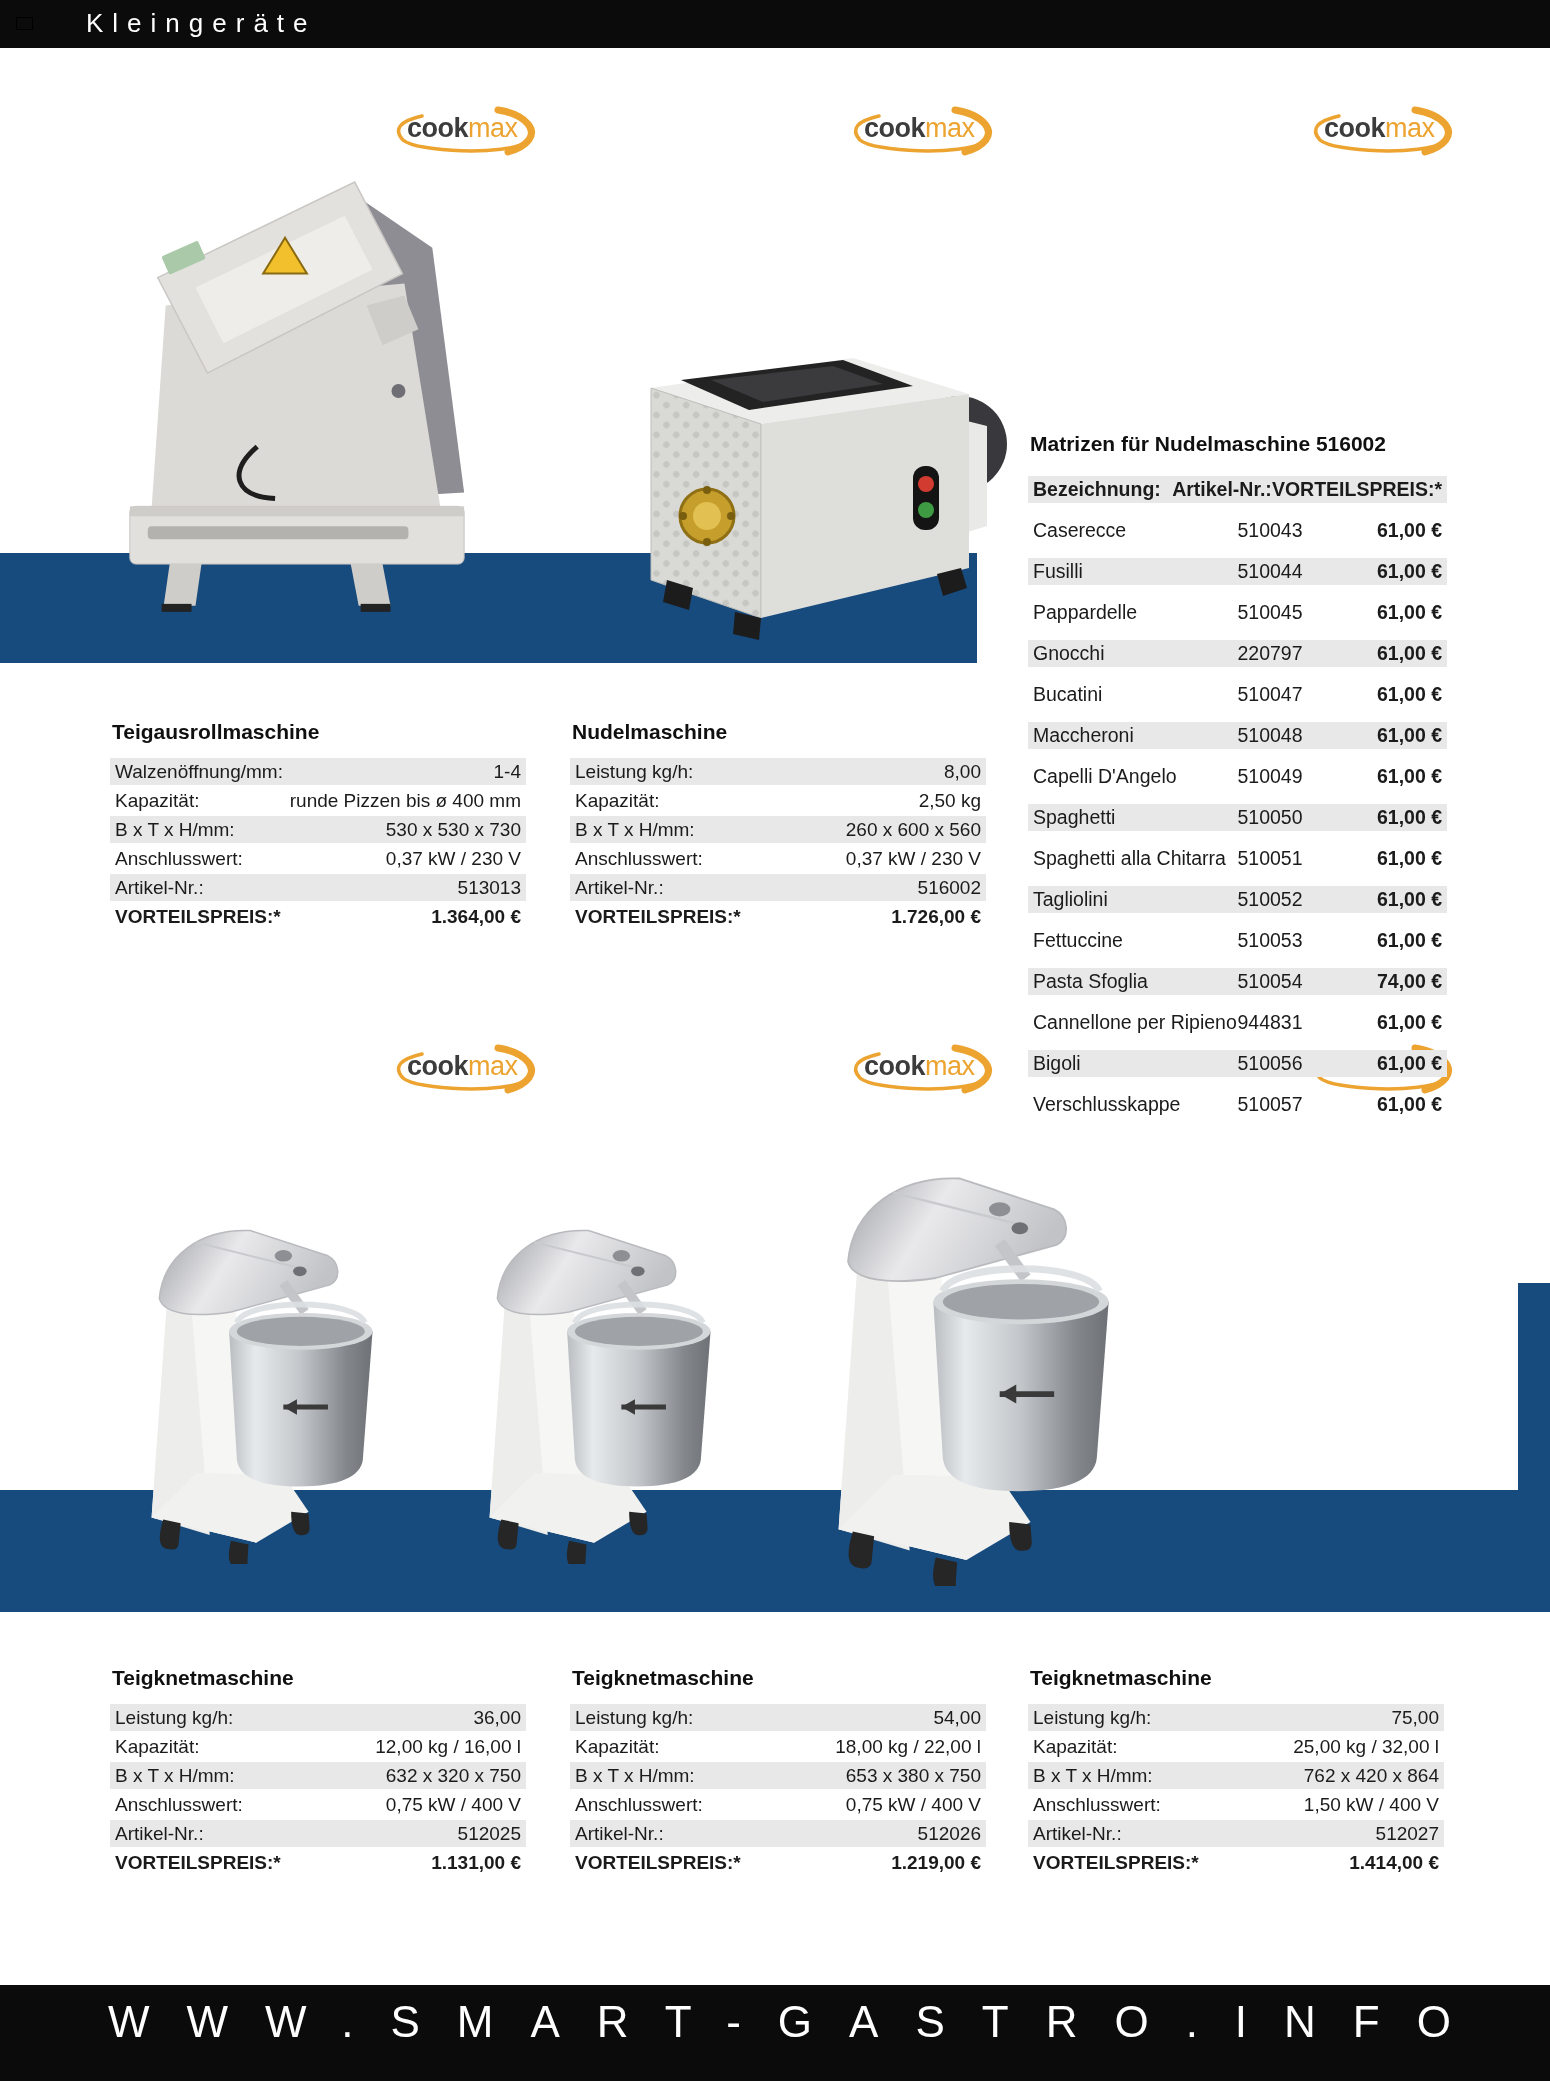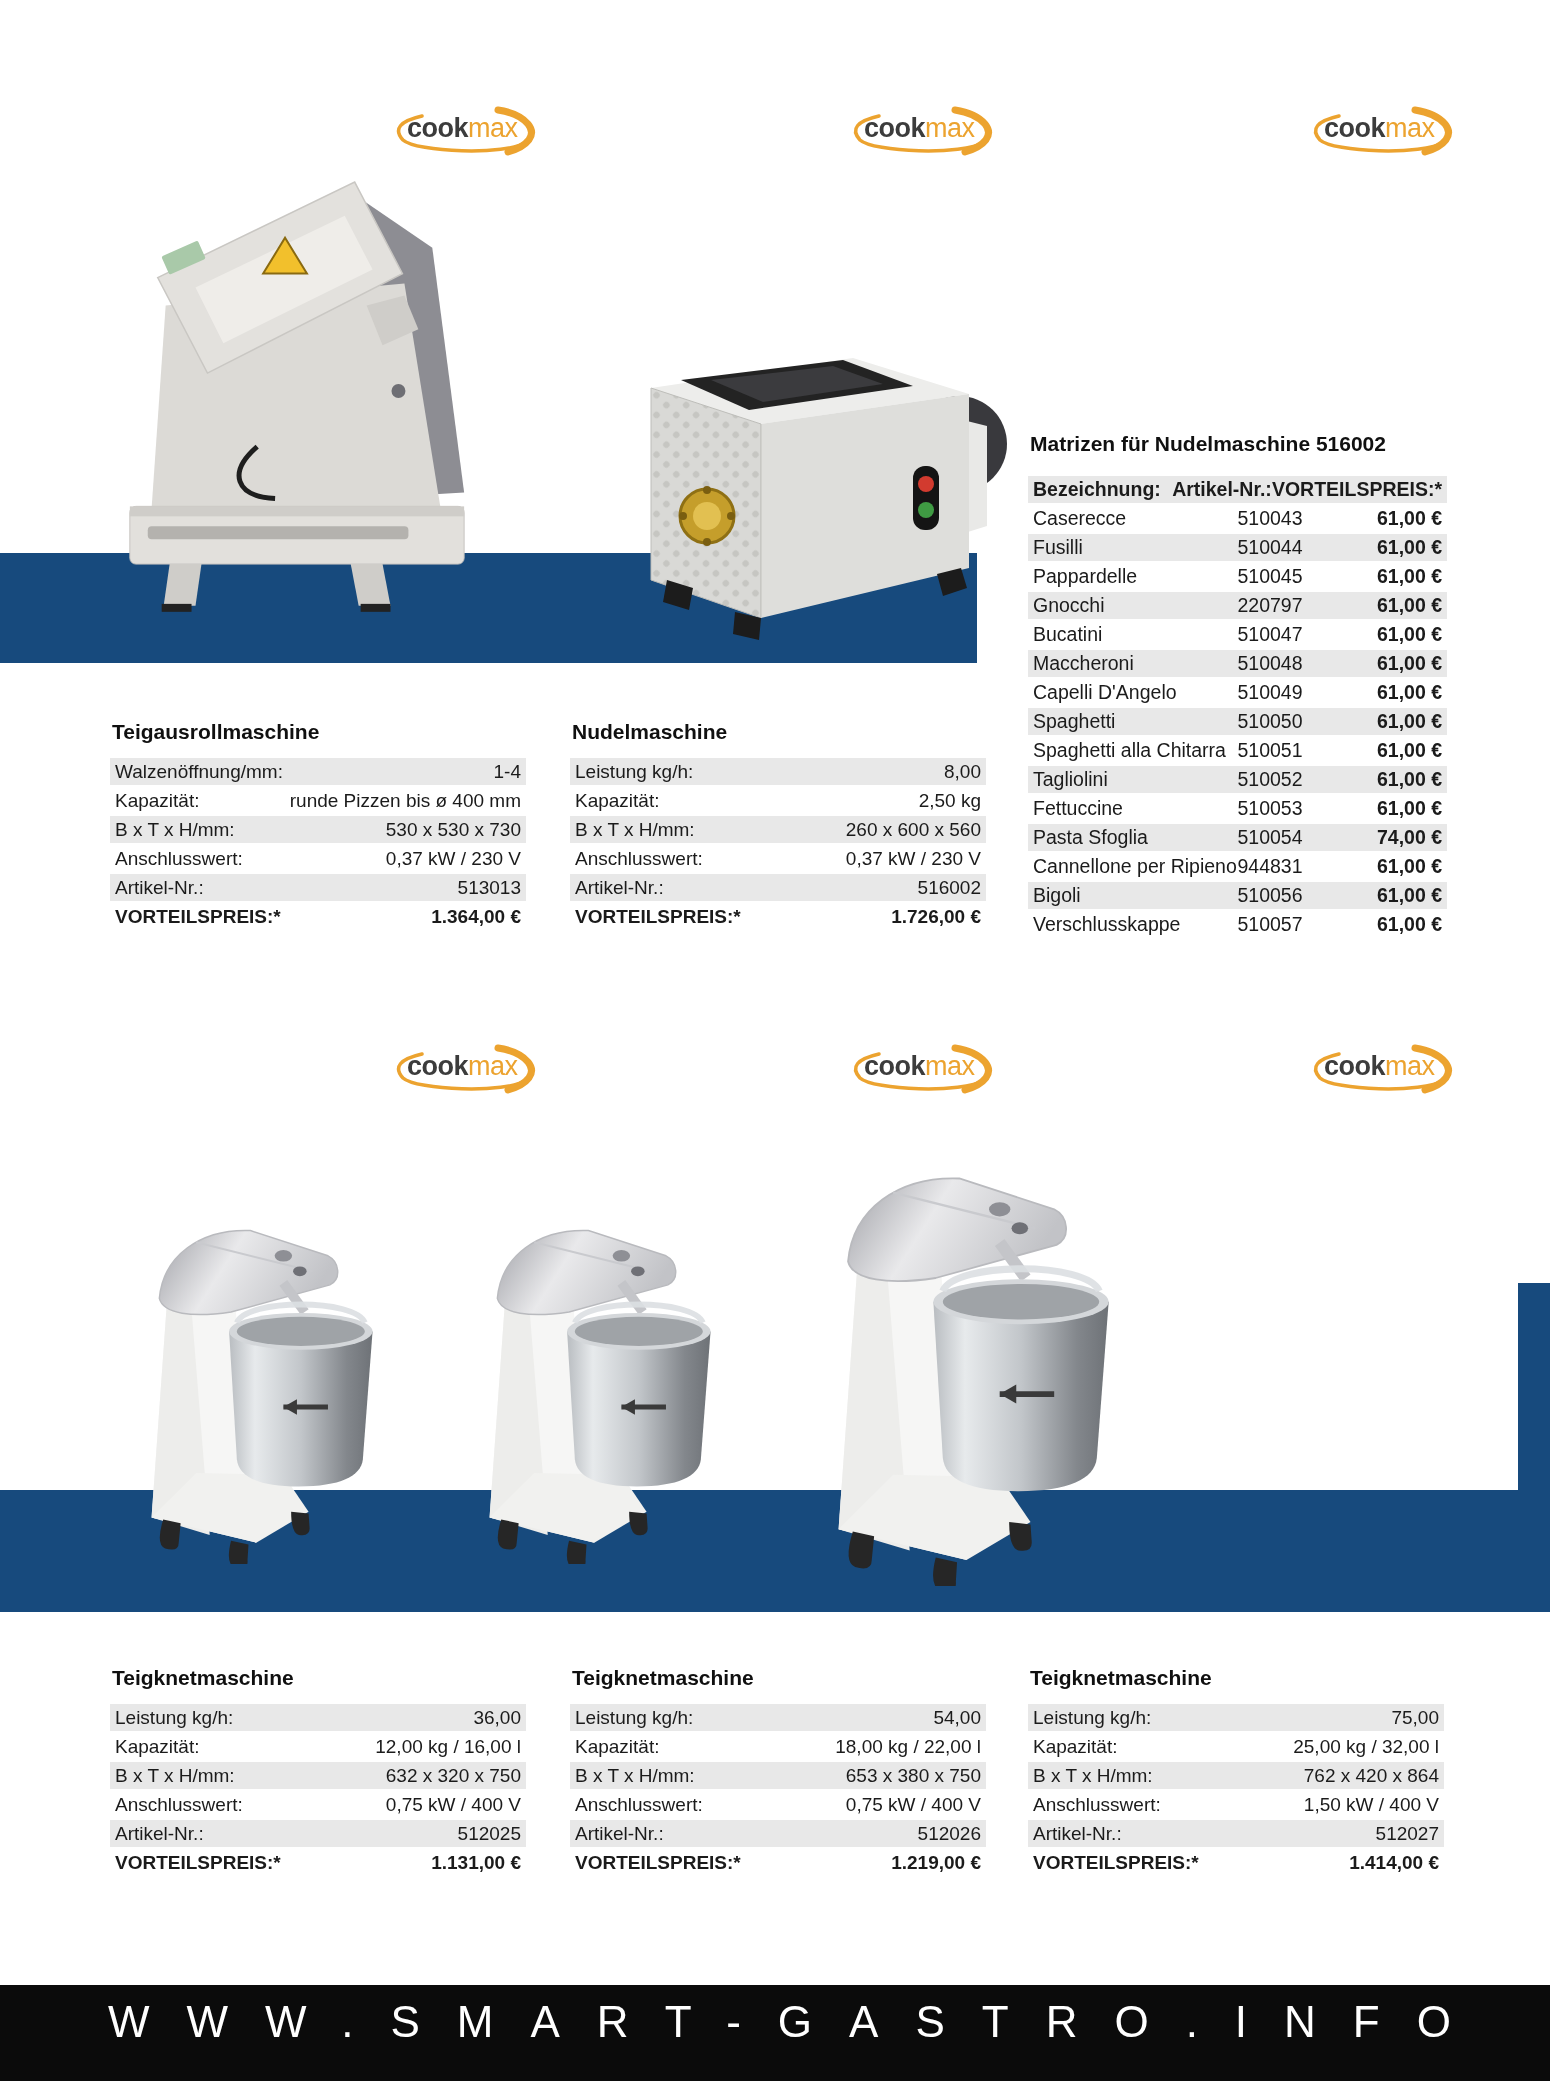--- a/index.html
+++ b/index.html
@@ -43,21 +43,21 @@
   .srow{display:flex;justify-content:space-between;align-items:flex-end;padding:2px 5px;margin-bottom:2px;font-size:19px;line-height:23px;color:#1b1b1b;}
   .srow.g{background:var(--row_gray,#E8E8E8);}
   .srow .val{text-align:right;max-width:300px;}
   .srow.price{font-weight:700;}
   #specA{left:110px;top:720px;} #specB{left:570px;top:720px;}
   #specD{left:110px;top:1666px;} #specE{left:570px;top:1666px;} #specF{left:1028px;top:1666px;}
 
   
   .matrix{position:absolute;left:1028px;top:432px;width:419px;}
   .matrix h3{margin:0 0 20px 2px;font-size:21px;font-weight:700;color:#101010;}
-  .mrow{display:flex;align-items:center;height:27px;padding:0 5px;margin-bottom:2px;font-size:19.5px;color:#1b1b1b;}
+  .mrow{display:flex;align-items:center;height:27px;padding:0 5px;margin-bottom:14px;font-size:19.5px;color:#1b1b1b;}
   .mrow.g{background:var(--row_gray,#E8E8E8);}
   .mrow .mname{width:178px;white-space:nowrap;}
   .mrow .mart{width:118px;text-align:center;white-space:nowrap;}
   .mrow .mprice{flex:1;text-align:right;font-weight:700;white-space:nowrap;}
   .mrow.mhead{font-weight:700;}
 </style>
 </head>
 <body>
 
 <div class="page">
@@ -143,20 +143,24 @@
         <path d="M330 258 l24 -6 6 20 -24 8 Z" fill="#1c1c1c"></path>
       </symbol>
 
       <symbol id="sym-swoosh" viewBox="0 0 150 52">
         <path d="M34 12 C 12 17 5 25 15 36 C 28 48 118 52 139 38" fill="none" stroke="#ECA32F" stroke-width="3.5" stroke-linecap="round"></path>
         <path d="M120 48 C 140 42 149 31 140 20 C 134 13 123 8 110 6" fill="none" stroke="#ECA32F" stroke-width="7" stroke-linecap="round"></path>
       </symbol>
     </defs>
   </svg>
 
+  <header class="topbar">
+    <span class="flag"><span class="b"></span><span class="y"></span></span>
+    <span class="title">Kleingeräte</span>
+  </header>
 
   <div class="band" id="band1"></div>
   <div class="band" id="band2"></div>
   <div class="band" id="band3"></div>
 
   <div class="cookmax" id="logo1">
     <svg viewBox="0 0 150 52">
         <use href="#sym-swoosh"></use>
       </svg>
     <span class="txt"><span>cook</span><span class="max">max</span><span class="reg">°</span></span>

